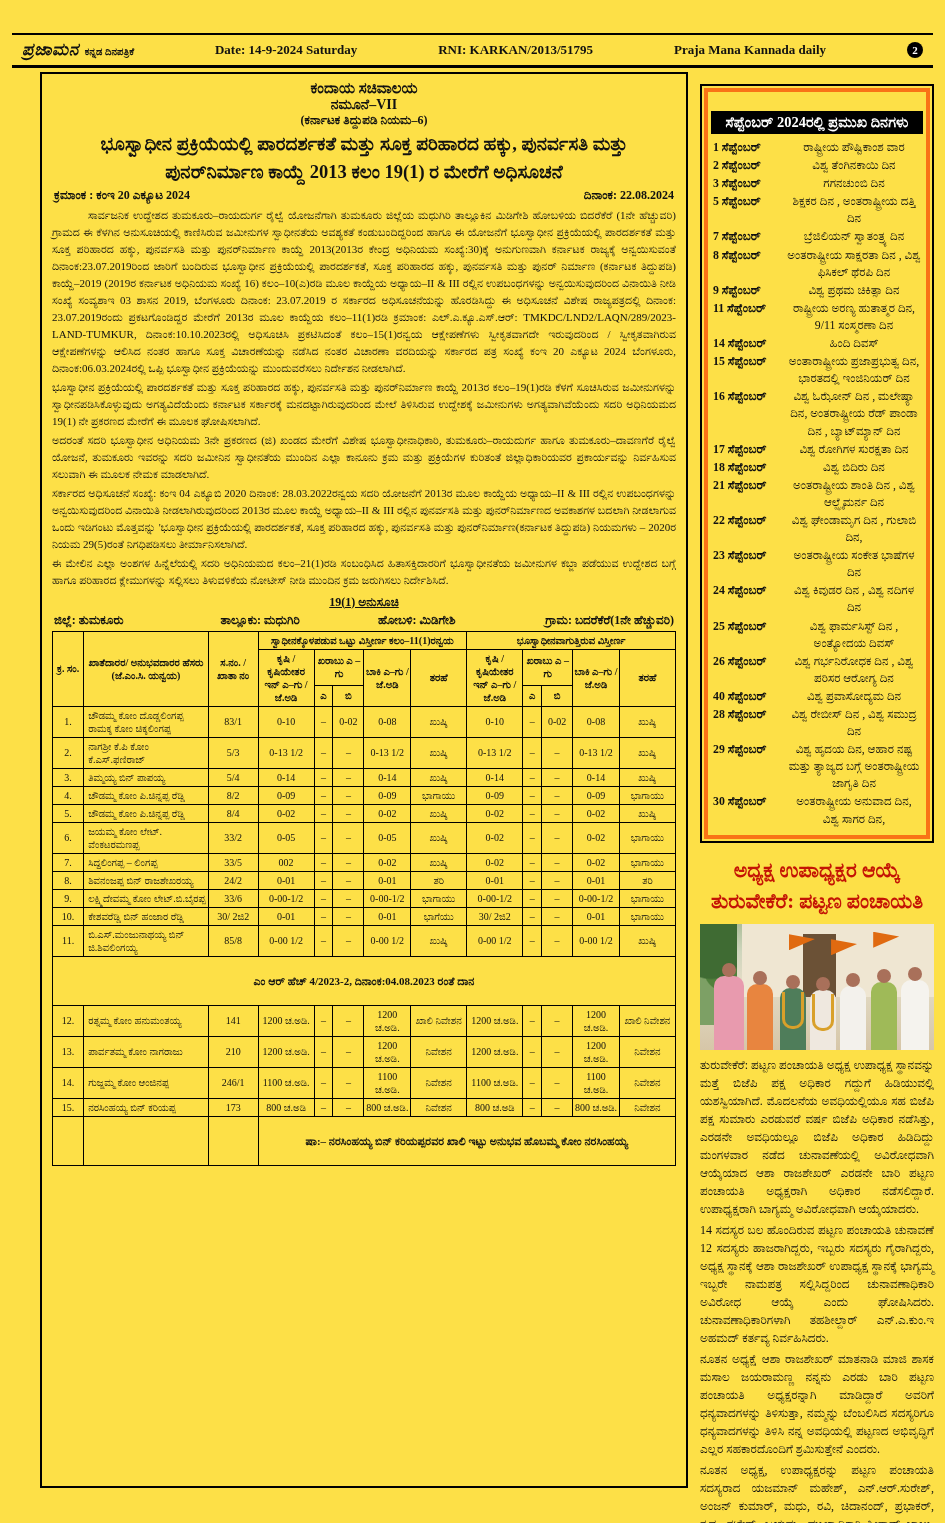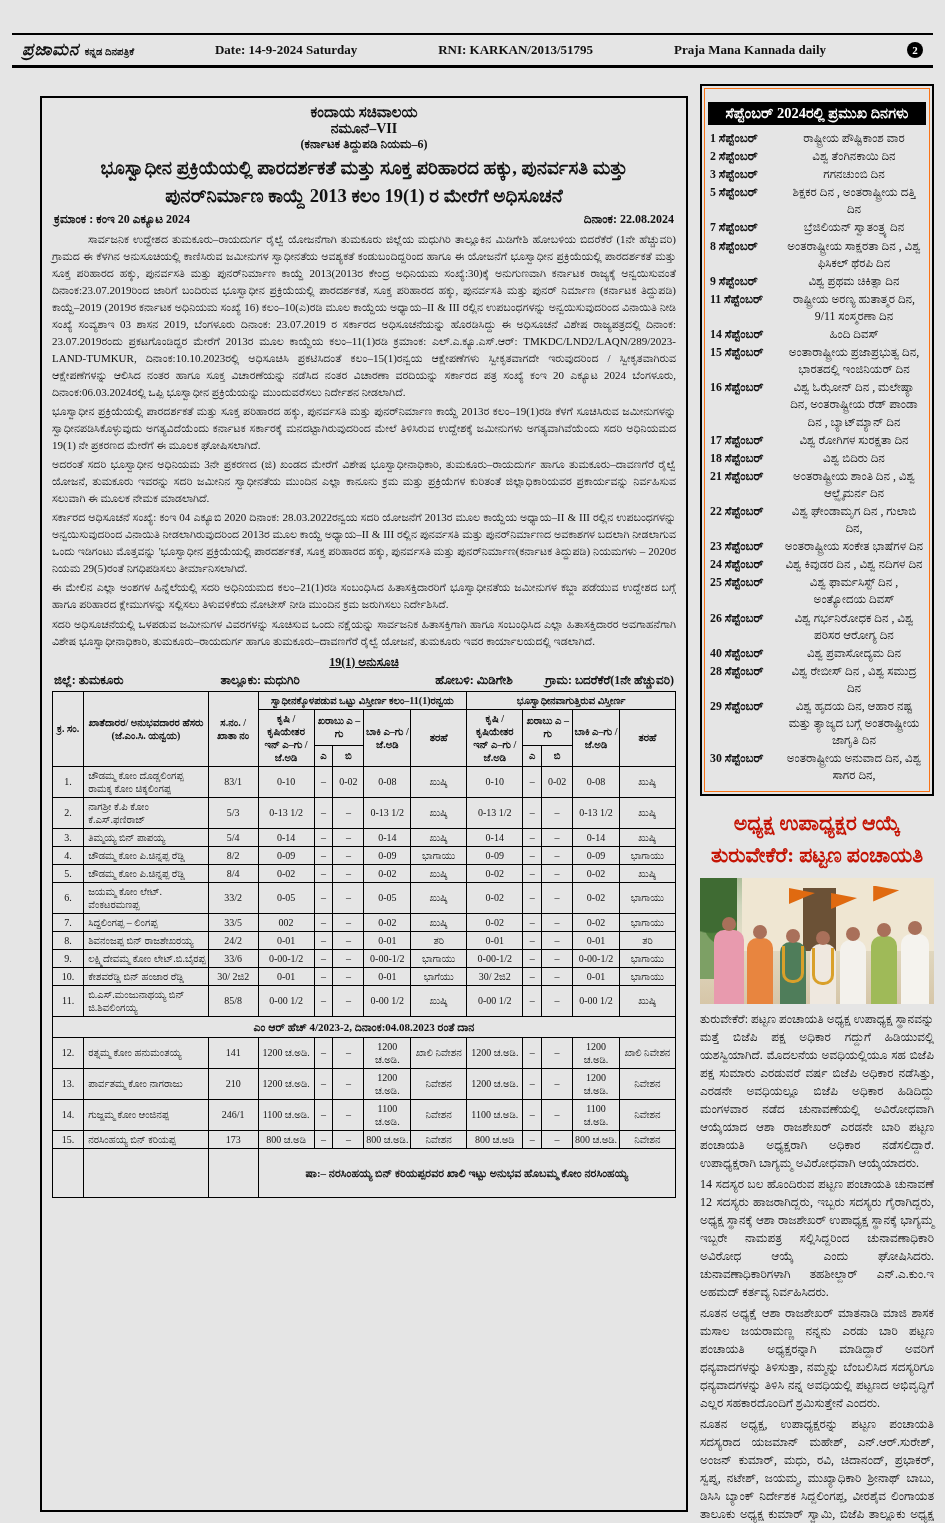--- a/index.html
+++ b/index.html
@@ -1,56 +1,56 @@
 <!DOCTYPE html>
 <html style="--headline-red: #c41405;"><head>
 <meta charset="utf-8">
 <style>
   html,body{margin:0;padding:0;background:#9c9c9c;}
-  .page{position:relative;width:945px;height:1523px;margin:0 auto;background:#e5e5e5;
+  .page{position:relative;width:945px;height:1523px;margin:0 auto;background:#fde047;
         font-family:"Liberation Serif","DejaVu Serif",serif;color:#111;overflow:hidden;}
   
   .hdr{position:absolute;top:33px;left:12px;right:12px;height:30px;
        border-top:2px solid #000;border-bottom:3px solid #000;
        display:flex;align-items:center;justify-content:space-between;padding:0 10px;}
   .logo{display:flex;align-items:baseline;gap:6px;}
   .logo-title{font-weight:bold;font-style:italic;font-size:17px;letter-spacing:.5px;}
   .logo-sub{font-size:10px;font-weight:bold;}
   .hdr-item{font-weight:bold;font-size:13px;}
   .pgnum{width:16px;height:16px;border-radius:50%;background:#000;color:#fff;font-size:11px;
          display:flex;align-items:center;justify-content:center;font-weight:bold;}
   
-  .notice{position:absolute;left:40px;top:96px;width:648px;height:1416px;
+  .notice{position:absolute;left:40px;top:72px;width:648px;height:1416px;
           border:2px solid #000;padding:4px 10px 0;box-sizing:border-box;overflow:hidden;}
   .c-line{text-align:center;font-weight:bold;}
   .dept{font-size:15px;margin-top:2px;}
   .form{font-size:14px;}
   .rule{font-size:12px;}
   .ntitle{text-align:center;font-weight:bold;font-size:18.5px;line-height:1.5;margin:3px 8px 1px;}
   .refrow{display:flex;justify-content:space-between;font-weight:bold;font-size:12px;margin:1px 2px 4px;}
   .npara{font-size:11px;line-height:1.55;text-align:justify;margin:0 0 2px;}
   .npara:first-child{text-indent:36px;}
   .sched{text-align:center;font-weight:bold;font-size:12px;text-decoration:underline;margin:5px 0 3px;}
   .locrow{display:flex;font-weight:bold;font-size:12px;margin:0 2px 3px;}
   .locrow span:nth-child(1){width:22%;text-align:left;}
   .locrow span:nth-child(2){width:28%;text-align:left;padding-left:30px;box-sizing:border-box;}
-  .locrow span:nth-child(3){width:24%;text-align:right;padding-left:14px;box-sizing:border-box;}
+  .locrow span:nth-child(3){width:24%;text-align:left;padding-left:14px;box-sizing:border-box;}
   .locrow span:nth-child(4){flex:1;text-align:right;}
   
   table.sched-t{width:100%;border-collapse:collapse;table-layout:fixed;}
   .sched-t th,.sched-t td{border:1px solid #000;text-align:center;vertical-align:middle;
       font-size:10px;line-height:1.3;padding:2px 1px;word-wrap:break-word;}
   .sched-t th{font-weight:bold;}
   .sched-t td.c1{text-align:left;padding-left:4px;}
-  .sched-t td.sep{font-weight:bold;font-size:11px;padding:3px;}
+  .sched-t td.sep{font-weight:bold;font-size:11px;padding:17px;}
   .sched-t td.foot{font-weight:bold;font-size:11px;text-align:center;padding:17px;}
   
   .rcol{position:absolute;left:700px;top:84px;width:234px;}
   .daysbox{border:2px solid #000;padding:2px;}
-  .daysbox-in{border:1px solid #f97316;padding:14px 5px 6px;}
+  .daysbox-in{border:4px solid #f97316;padding:20px 5px 6px;}
   .days-title{background:#000;color:#fff;font-weight:bold;font-size:14.5px;text-align:center;
               padding:3px 2px;margin:-1px -2px 5px;}
   .day-entry{display:flex;font-size:11.8px;line-height:1.45;margin-bottom:1px;}
   .day{font-weight:bold;flex:0 0 74px;}
   .daytext{flex:1;text-align:center;}
   .headline{color:var(--headline-red,#c41405);font-weight:bold;font-size:20.5px;line-height:1.55;
             text-align:center;margin:12px 0 6px;}
   
   .photo{position:relative;width:100%;height:126px;overflow:hidden;
          background:linear-gradient(180deg,#aebf9b 0%,#cfd6bd 22%,#e3dcc6 45%,#d6c6a8 100%);}
@@ -91,21 +91,20 @@
     <div class="refrow">
       <span>ಕ್ರಮಾಂಕ : ಕಂಇ 20 ಎಕ್ಯೂಟ 2024</span>
       <span>ದಿನಾಂಕ: 22.08.2024</span>
     </div>
     <div>
         <p class="npara">ಸಾರ್ವಜನಿಕ ಉದ್ದೇಶದ ತುಮಕೂರು–ರಾಯದುರ್ಗ ರೈಲ್ವೆ ಯೋಜನೆಗಾಗಿ ತುಮಕೂರು ಜಿಲ್ಲೆಯ ಮಧುಗಿರಿ ತಾಲ್ಲೂಕಿನ ಮಿಡಿಗೇಶಿ ಹೋಬಳಿಯ ಬಿದರೆಕೆರೆ (1ನೇ ಹೆಚ್ಚುವರಿ) ಗ್ರಾಮದ ಈ ಕೆಳಗಿನ ಅನುಸೂಚಿಯಲ್ಲಿ ಕಾಣಿಸಿರುವ ಜಮೀನುಗಳ ಸ್ವಾಧೀನತೆಯ ಅವಶ್ಯಕತೆ ಕಂಡುಬಂದಿದ್ದರಿಂದ ಹಾಗೂ ಈ ಯೋಜನೆಗೆ ಭೂಸ್ವಾಧೀನ ಪ್ರಕ್ರಿಯೆಯಲ್ಲಿ ಪಾರದರ್ಶಕತೆ ಮತ್ತು ಸೂಕ್ತ ಪರಿಹಾರದ ಹಕ್ಕು, ಪುನರ್ವಸತಿ ಮತ್ತು ಪುನರ್‌ನಿರ್ಮಾಣ ಕಾಯ್ದೆ 2013(2013ರ ಕೇಂದ್ರ ಅಧಿನಿಯಮ ಸಂಖ್ಯೆ:30)ಕ್ಕೆ ಅನುಗುಣವಾಗಿ ಕರ್ನಾಟಕ ರಾಜ್ಯಕ್ಕೆ ಅನ್ವಯಿಸುವಂತೆ ದಿನಾಂಕ:23.07.2019ರಿಂದ ಜಾರಿಗೆ ಬಂದಿರುವ ಭೂಸ್ವಾಧೀನ ಪ್ರಕ್ರಿಯೆಯಲ್ಲಿ ಪಾರದರ್ಶಕತೆ, ಸೂಕ್ತ ಪರಿಹಾರದ ಹಕ್ಕು, ಪುನರ್ವಸತಿ ಮತ್ತು ಪುನರ್ ನಿರ್ಮಾಣ (ಕರ್ನಾಟಕ ತಿದ್ದುಪಡಿ) ಕಾಯ್ದೆ–2019 (2019ರ ಕರ್ನಾಟಕ ಅಧಿನಿಯಮ ಸಂಖ್ಯೆ 16) ಕಲಂ–10(ಎ)ರಡಿ ಮೂಲ ಕಾಯ್ದೆಯ ಅಧ್ಯಾಯ–II &amp; III ರಲ್ಲಿನ ಉಪಬಂಧಗಳನ್ನು ಅನ್ವಯಿಸುವುದರಿಂದ ವಿನಾಯಿತಿ ನೀಡಿ ಸಂಖ್ಯೆ ಸಂವ್ಯಶಾಇ 03 ಶಾಸನ 2019, ಬೆಂಗಳೂರು ದಿನಾಂಕ: 23.07.2019 ರ ಸರ್ಕಾರದ ಅಧಿಸೂಚನೆಯನ್ನು ಹೊರಡಿಸಿದ್ದು ಈ ಅಧಿಸೂಚನೆ ವಿಶೇಷ ರಾಜ್ಯಪತ್ರದಲ್ಲಿ ದಿನಾಂಕ: 23.07.2019ರಂದು ಪ್ರಕಟಗೊಂಡಿದ್ದರ ಮೇರೆಗೆ 2013ರ ಮೂಲ ಕಾಯ್ದೆಯ ಕಲಂ–11(1)ರಡಿ ಕ್ರಮಾಂಕ: ಎಲ್.ಎ.ಕ್ಯೂ.ಎಸ್.ಆರ್: TMKDC/LND2/LAQN/289/2023-LAND-TUMKUR, ದಿನಾಂಕ:10.10.2023ರಲ್ಲಿ ಅಧಿಸೂಚಿಸಿ ಪ್ರಕಟಿಸಿದಂತೆ ಕಲಂ–15(1)ರನ್ವಯ ಆಕ್ಷೇಪಣೆಗಳು ಸ್ವೀಕೃತವಾಗದೇ ಇರುವುದರಿಂದ / ಸ್ವೀಕೃತವಾಗಿರುವ ಆಕ್ಷೇಪಣೆಗಳನ್ನು ಆಲಿಸಿದ ನಂತರ ಹಾಗೂ ಸೂಕ್ತ ವಿಚಾರಣೆಯನ್ನು ನಡೆಸಿದ ನಂತರ ವಿಚಾರಣಾ ವರದಿಯನ್ನು ಸರ್ಕಾರದ ಪತ್ರ ಸಂಖ್ಯೆ ಕಂಇ 20 ಎಕ್ಯೂಟ 2024 ಬೆಂಗಳೂರು, ದಿನಾಂಕ:06.03.2024ರಲ್ಲಿ ಒಪ್ಪಿ ಭೂಸ್ವಾಧೀನ ಪ್ರಕ್ರಿಯೆಯನ್ನು ಮುಂದುವರೆಸಲು ನಿರ್ದೇಶನ ನೀಡಲಾಗಿದೆ.</p>
         <p class="npara">ಭೂಸ್ವಾಧೀನ ಪ್ರಕ್ರಿಯೆಯಲ್ಲಿ ಪಾರದರ್ಶಕತೆ ಮತ್ತು ಸೂಕ್ತ ಪರಿಹಾರದ ಹಕ್ಕು, ಪುನರ್ವಸತಿ ಮತ್ತು ಪುನರ್‌ನಿರ್ಮಾಣ ಕಾಯ್ದೆ 2013ರ ಕಲಂ–19(1)ರಡಿ ಕೆಳಗೆ ಸೂಚಿಸಿರುವ ಜಮೀನುಗಳನ್ನು ಸ್ವಾಧೀನಪಡಿಸಿಕೊಳ್ಳುವುದು ಅಗತ್ಯವಿದೆಯೆಂದು ಕರ್ನಾಟಕ ಸರ್ಕಾರಕ್ಕೆ ಮನದಟ್ಟಾಗಿರುವುದರಿಂದ ಮೇಲೆ ತಿಳಿಸಿರುವ ಉದ್ದೇಶಕ್ಕೆ ಜಮೀನುಗಳು ಅಗತ್ಯವಾಗಿವೆಯೆಂದು ಸದರಿ ಅಧಿನಿಯಮದ 19(1) ನೇ ಪ್ರಕರಣದ ಮೇರೆಗೆ ಈ ಮೂಲಕ ಘೋಷಿಸಲಾಗಿದೆ.</p>
         <p class="npara">ಅದರಂತೆ ಸದರಿ ಭೂಸ್ವಾಧೀನ ಅಧಿನಿಯಮ 3ನೇ ಪ್ರಕರಣದ (ಜಿ) ಖಂಡದ ಮೇರೆಗೆ ವಿಶೇಷ ಭೂಸ್ವಾಧೀನಾಧಿಕಾರಿ, ತುಮಕೂರು–ರಾಯದುರ್ಗ ಹಾಗೂ ತುಮಕೂರು–ದಾವಣಗೆರೆ ರೈಲ್ವೆ ಯೋಜನೆ, ತುಮಕೂರು ಇವರನ್ನು ಸದರಿ ಜಮೀನಿನ ಸ್ವಾಧೀನತೆಯ ಮುಂದಿನ ಎಲ್ಲಾ ಕಾನೂನು ಕ್ರಮ ಮತ್ತು ಪ್ರಕ್ರಿಯೆಗಳ ಕುರಿತಂತೆ ಜಿಲ್ಲಾಧಿಕಾರಿಯವರ ಪ್ರಕಾರ್ಯವನ್ನು ನಿರ್ವಹಿಸುವ ಸಲುವಾಗಿ ಈ ಮೂಲಕ ನೇಮಕ ಮಾಡಲಾಗಿದೆ.</p>
         <p class="npara">ಸರ್ಕಾರದ ಅಧಿಸೂಚನೆ ಸಂಖ್ಯೆ: ಕಂಇ 04 ಎಕ್ಯೂಬಿ 2020 ದಿನಾಂಕ: 28.03.2022ರನ್ವಯ ಸದರಿ ಯೋಜನೆಗೆ 2013ರ ಮೂಲ ಕಾಯ್ದೆಯ ಅಧ್ಯಾಯ–II &amp; III ರಲ್ಲಿನ ಉಪಬಂಧಗಳನ್ನು ಅನ್ವಯಿಸುವುದರಿಂದ ವಿನಾಯಿತಿ ನೀಡಲಾಗಿರುವುದರಿಂದ 2013ರ ಮೂಲ ಕಾಯ್ದೆ ಅಧ್ಯಾಯ–II &amp; III ರಲ್ಲಿನ ಪುನರ್ವಸತಿ ಮತ್ತು ಪುನರ್‌ನಿರ್ಮಾಣದ ಅವಕಾಶಗಳ ಬದಲಾಗಿ ನೀಡಲಾಗುವ ಒಂದು ಇಡಿಗಂಟು ಮೊತ್ತವನ್ನು 'ಭೂಸ್ವಾಧೀನ ಪ್ರಕ್ರಿಯೆಯಲ್ಲಿ ಪಾರದರ್ಶಕತೆ, ಸೂಕ್ತ ಪರಿಹಾರದ ಹಕ್ಕು, ಪುನರ್ವಸತಿ ಮತ್ತು ಪುನರ್‌ನಿರ್ಮಾಣ(ಕರ್ನಾಟಕ ತಿದ್ದುಪಡಿ) ನಿಯಮಗಳು – 2020ರ ನಿಯಮ 29(5)ರಂತೆ ನಿಗಧಿಪಡಿಸಲು ತೀರ್ಮಾನಿಸಲಾಗಿದೆ.</p>
         <p class="npara">ಈ ಮೇಲಿನ ಎಲ್ಲಾ ಅಂಶಗಳ ಹಿನ್ನೆಲೆಯಲ್ಲಿ ಸದರಿ ಅಧಿನಿಯಮದ ಕಲಂ–21(1)ರಡಿ ಸಂಬಂಧಿಸಿದ ಹಿತಾಸಕ್ತಿದಾರರಿಗೆ ಭೂಸ್ವಾಧೀನತೆಯ ಜಮೀನುಗಳ ಕಬ್ಜಾ ಪಡೆಯುವ ಉದ್ದೇಶದ ಬಗ್ಗೆ ಹಾಗೂ ಪರಿಹಾರದ ಕ್ಲೇಮುಗಳನ್ನು ಸಲ್ಲಿಸಲು ತಿಳುವಳಿಕೆಯ ನೋಟೀಸ್ ನೀಡಿ ಮುಂದಿನ ಕ್ರಮ ಜರುಗಿಸಲು ನಿರ್ದೇಶಿಸಿದೆ.</p>
-        <p class="npara">ಸದರಿ ಅಧಿಸೂಚನೆಯಲ್ಲಿ ಒಳಪಡುವ ಜಮೀನುಗಳ ವಿವರಗಳನ್ನು ಸೂಚಿಸುವ ಒಂದು ನಕ್ಷೆಯನ್ನು ಸಾರ್ವಜನಿಕ ಹಿತಾಸಕ್ತಿಗಾಗಿ ಹಾಗೂ ಸಂಬಂಧಿಸಿದ ಎಲ್ಲಾ ಹಿತಾಸಕ್ತಿದಾರರ ಅವಗಾಹನೆಗಾಗಿ ವಿಶೇಷ ಭೂಸ್ವಾಧೀನಾಧಿಕಾರಿ, ತುಮಕೂರು–ರಾಯದುರ್ಗ ಹಾಗೂ ತುಮಕೂರು–ದಾವಣಗೆರೆ ರೈಲ್ವೆ ಯೋಜನೆ, ತುಮಕೂರು ಇವರ ಕಾರ್ಯಾಲಯದಲ್ಲಿ ಇಡಲಾಗಿದೆ.</p>
       </div>
     <div class="sched">19(1) ಅನುಸೂಚಿ</div>
     <div class="locrow">
       <span>ಜಿಲ್ಲೆ: ತುಮಕೂರು</span>
       <span>ತಾಲ್ಲೂಕು: ಮಧುಗಿರಿ</span>
       <span>ಹೋಬಳಿ: ಮಿಡಿಗೇಶಿ</span>
       <span>ಗ್ರಾಮ: ಬದರೆಕೆರೆ(1ನೇ ಹೆಚ್ಚುವರಿ)</span>
     </div>
 
     <table class="sched-t">

